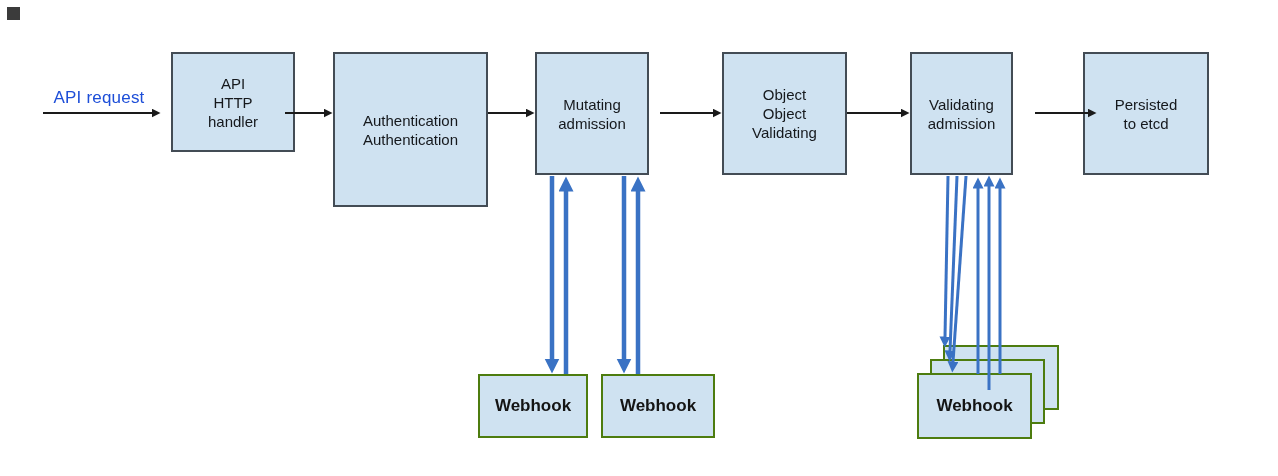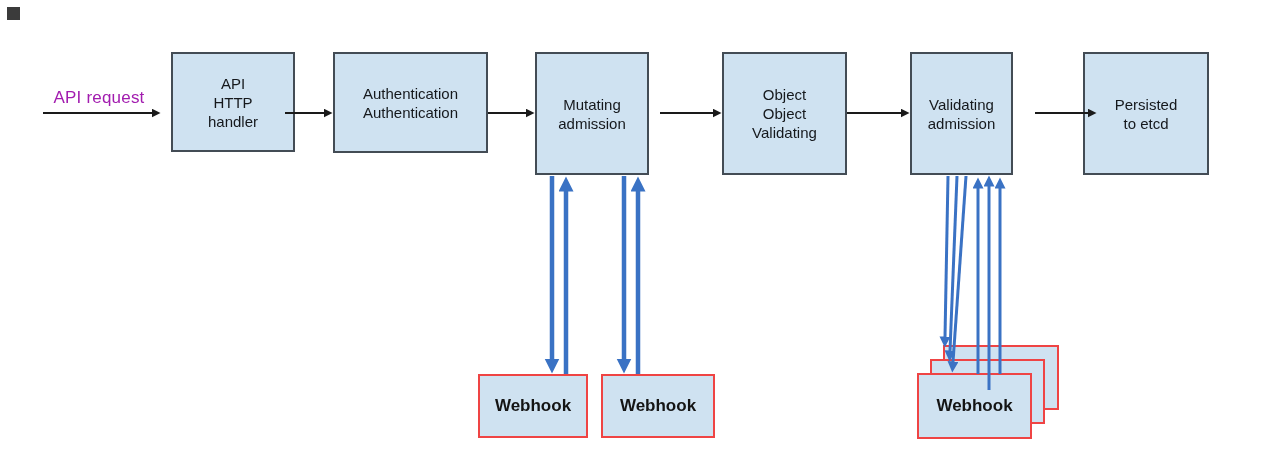--- a/index.html
+++ b/index.html
@@ -10,38 +10,38 @@
     font-family:"Liberation Sans", sans-serif;
     overflow:hidden;
   }
   .corner-mark{
     position:absolute;left:7px;top:7px;width:13px;height:13px;
     background:#3b3b3b;
   }
   .api-request-label{
     position:absolute;left:43px;top:88px;width:112px;
     text-align:center;
-    font-size:17px;color:#a21caf;letter-spacing:0.2px;
+    font-size:17px;color:#1d4ed8;letter-spacing:0.2px;
     white-space:nowrap;
   }
   .box{
     position:absolute;
     background:#cfe2f1;
     display:flex;flex-direction:column;
     align-items:center;justify-content:center;
     text-align:center;
     box-sizing:border-box;
   }
   .stage{
     border:2px solid #434c55;
     font-size:15px;line-height:19px;color:#15181c;
     z-index:1;
   }
   .webhook{
-    border:2px solid #ef4444;
+    border:2px solid #4d7c0f;
     font-size:17px;font-weight:bold;color:#141414;
     z-index:2;
   }
   .webhook.back{z-index:1;}
   .webhook.middle{z-index:2;}
   .webhook.front{z-index:3;}
   .arrow-layer{
     position:absolute;left:0;top:0;width:1278px;height:476px;
     z-index:5;pointer-events:none;
   }
@@ -54,21 +54,21 @@
   <div class="corner-mark"></div>
 
   <div class="api-request-label">API request</div>
 
   <div class="box stage" style="left:171px;top:52px;width:124px;height:100px">
     <div>API</div>
     <div>HTTP</div>
     <div>handler</div>
   </div>
 
-  <div class="box stage" style="left:333px;top:52px;width:155px;height:101px">
+  <div class="box stage" style="left:333px;top:52px;width:155px;height:155px">
     <div>Authentication</div>
     <div>Authentication</div>
   </div>
 
   <div class="box stage" style="left:535px;top:52px;width:114px;height:123px">
     <div>Mutating</div>
     <div>admission</div>
   </div>
 
   <div class="box stage" style="left:722px;top:52px;width:125px;height:123px">

